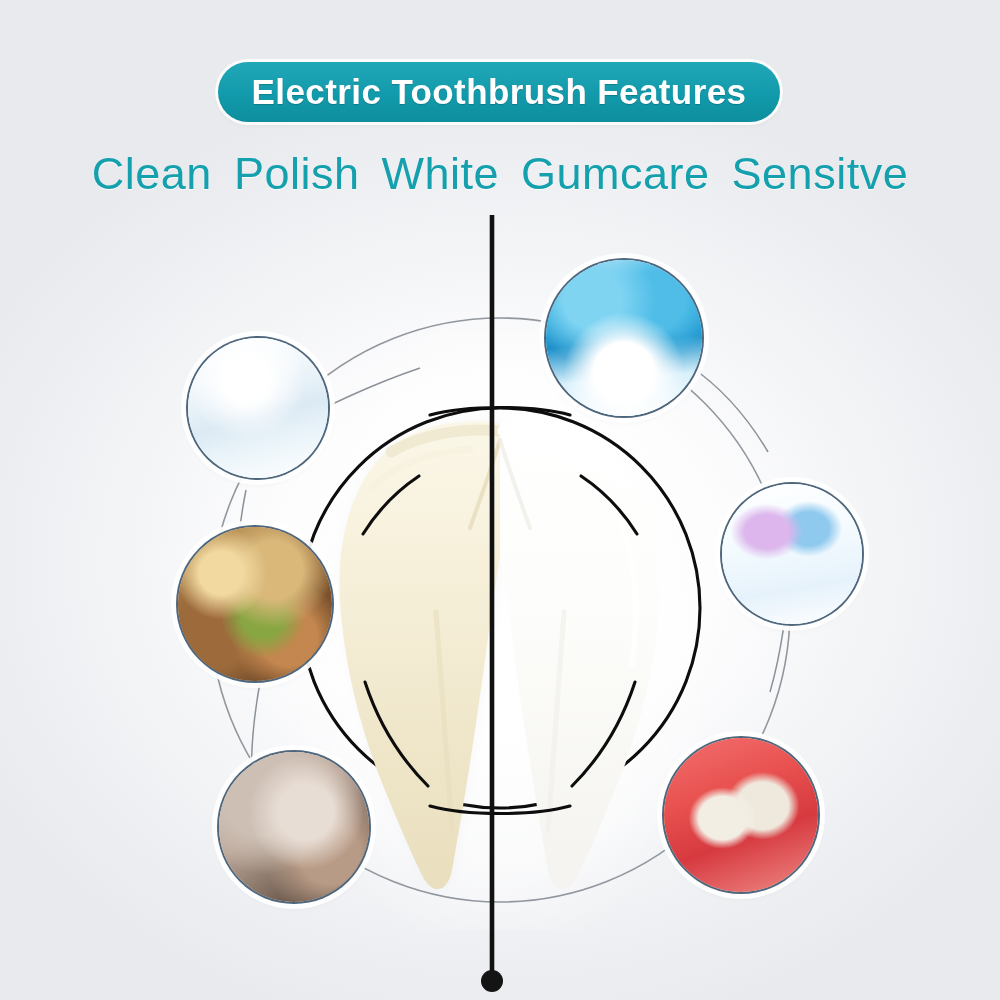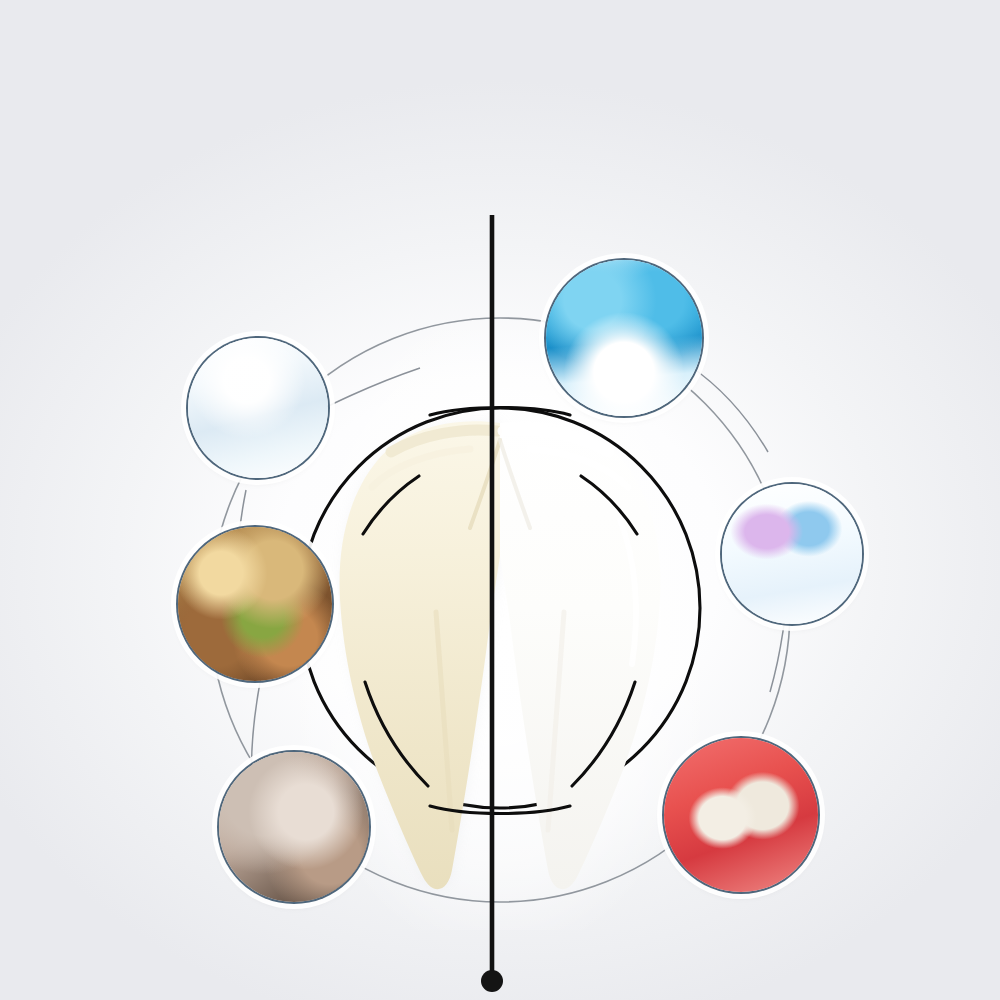--- a/index.html
+++ b/index.html
@@ -106,21 +106,27 @@
 
   .sr{position:absolute;width:1px;height:1px;overflow:hidden;clip:rect(0 0 0 0);}
 </style>
 </head>
 <body>
 
 <div id="stage">
 
   <div class="soft-band"></div>
 
-
+  <div class="title-pill">
+    <span class="t">Electric Toothbrush Features</span>
+  </div>
+
+  <div class="subtitle">
+    <span class="w">Clean</span><span class="w">Polish</span><span class="w">White</span><span class="w">Gumcare</span><span class="w">Sensitve</span>
+  </div>
 
   <svg id="diagram" viewBox="0 0 1000 1000">
     <defs>
       <linearGradient id="gLeft" x1="0" y1="0" x2="0" y2="1">
         <stop offset="0%" stop-color="#fbf7e8"></stop>
         <stop offset="28%" stop-color="#f7f1dc"></stop>
         <stop offset="70%" stop-color="#efe6c9"></stop>
         <stop offset="100%" stop-color="#e9dfbe"></stop>
       </linearGradient>
       <linearGradient id="gRight" x1="0" y1="0" x2="0" y2="1">

